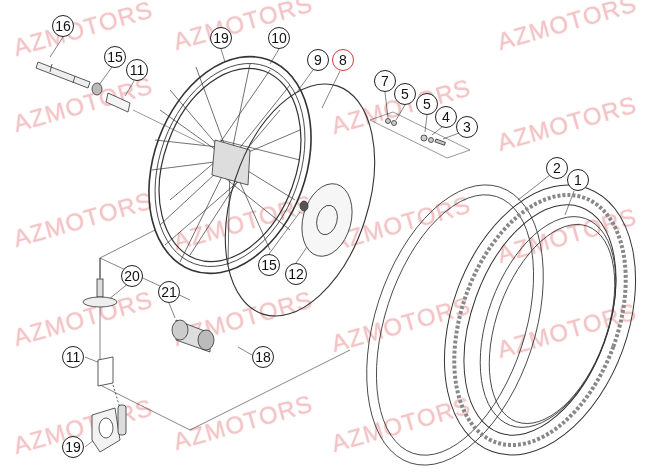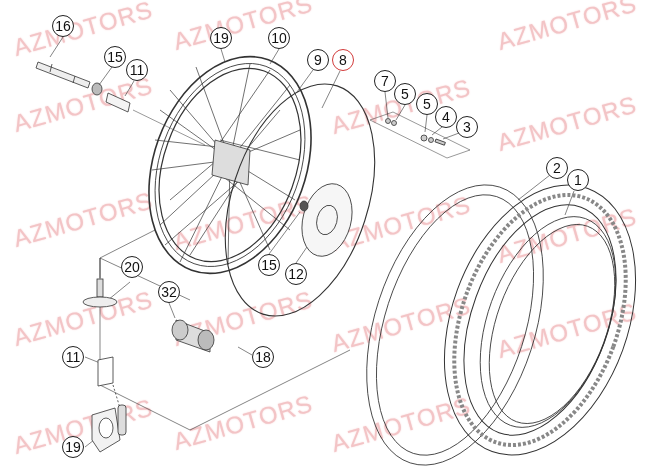--- a/index.html
+++ b/index.html
@@ -172,16 +172,16 @@
       <div class="callout" style="left: 279px; top: 38px;">10</div>
       <div class="callout" style="left: 221px; top: 38px;">19</div>
       <div class="callout" style="left: 73px; top: 357px;">11</div>
       <div class="callout" style="left: 137px; top: 70px;">11</div>
       <div class="callout" style="left: 115px; top: 57px;">15</div>
       <div class="callout" style="left: 269px; top: 265px;">15</div>
       <div class="callout" style="left: 63px; top: 26px;">16</div>
       <div class="callout" style="left: 296px; top: 274px;">12</div>
       <div class="callout" style="left: 263px; top: 357px;">18</div>
       <div class="callout" style="left: 73px; top: 447px;">19</div>
-      <div class="callout" style="left: 132px; top: 267px;">20</div>
-      <div class="callout" style="left: 169px; top: 292px;">32</div>
+      <div class="callout" style="left: 132px; top: 276px;">20</div>
+      <div class="callout" style="left: 169px; top: 292px;">21</div>
     </div>
 </div>
 
 </body></html>

